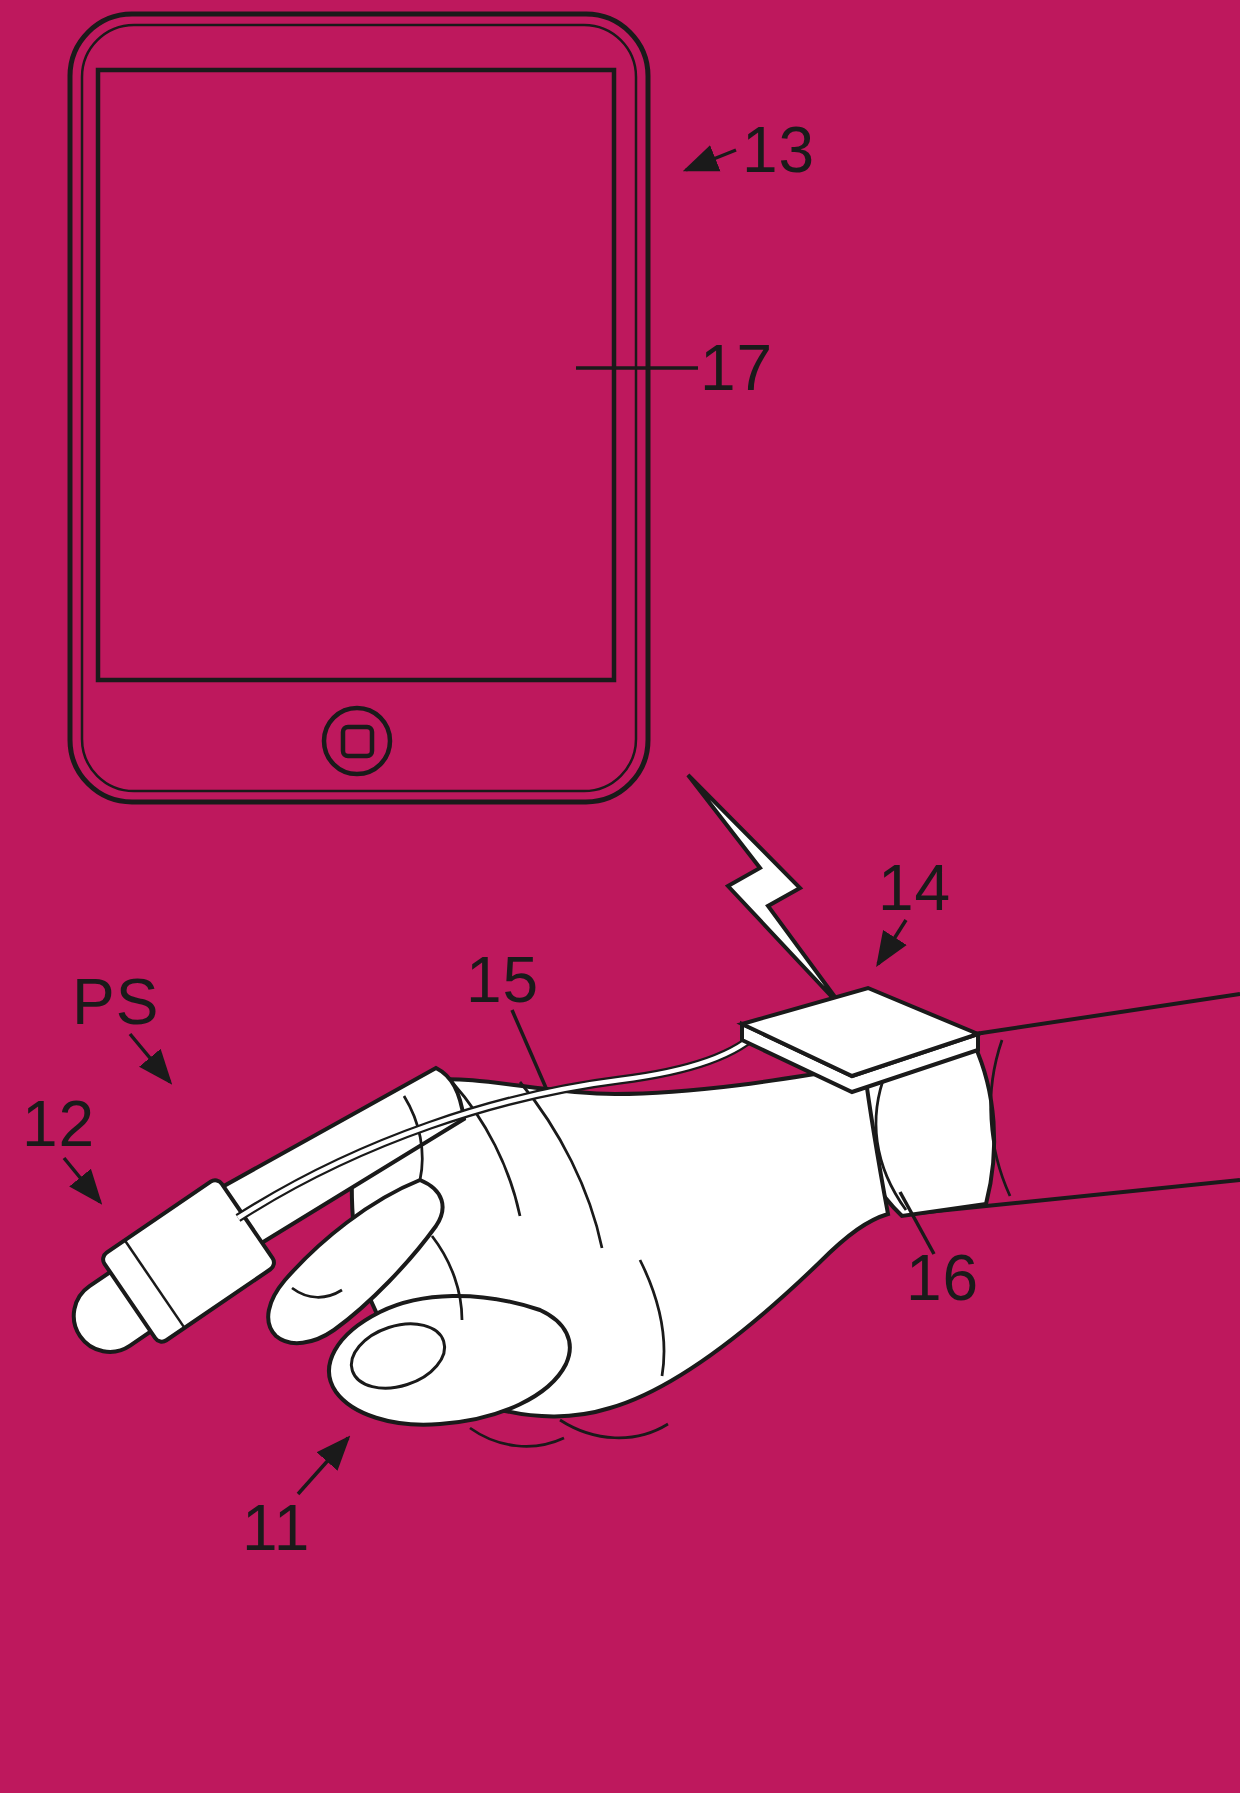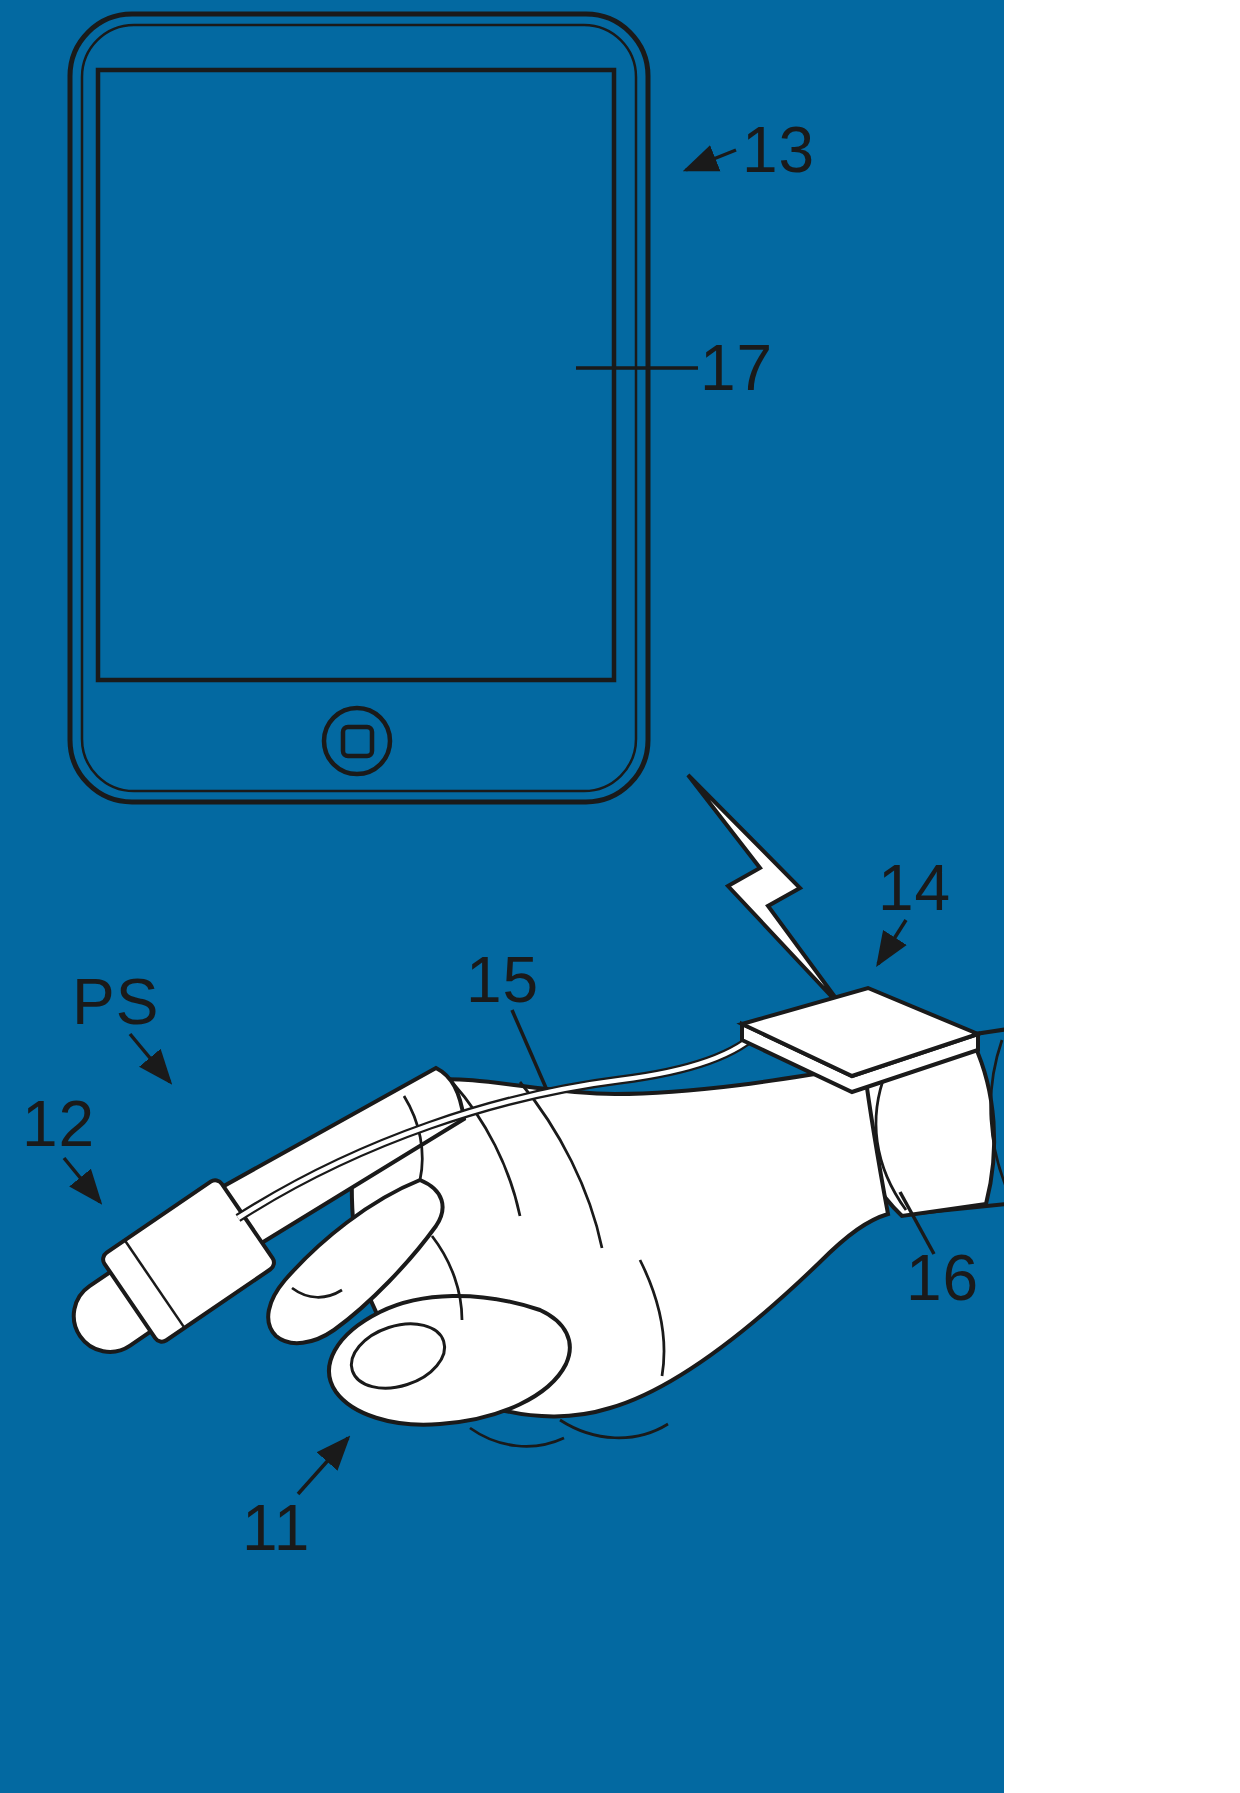--- a/index.html
+++ b/index.html
@@ -1,20 +1,20 @@
 <!DOCTYPE html>
 <html><head>
 <meta charset="utf-8">
 <style>
   html, body { margin: 0; padding: 0; background: #ffffff; }
   .canvas {
     position: relative;
-    width: 1004px;
+    width: 1240px;
     height: 1793px;
-    background: #0369a1;
+    background: #be185d;
     overflow: hidden;
     font-family: "Liberation Sans", sans-serif;
   }
   svg { position: absolute; inset: 0; display: block; }
   .ref-label {
     font-family: "Liberation Sans", sans-serif;
     font-size: 64px;
     fill: #1a1a1a;
     letter-spacing: 1px;
   }

